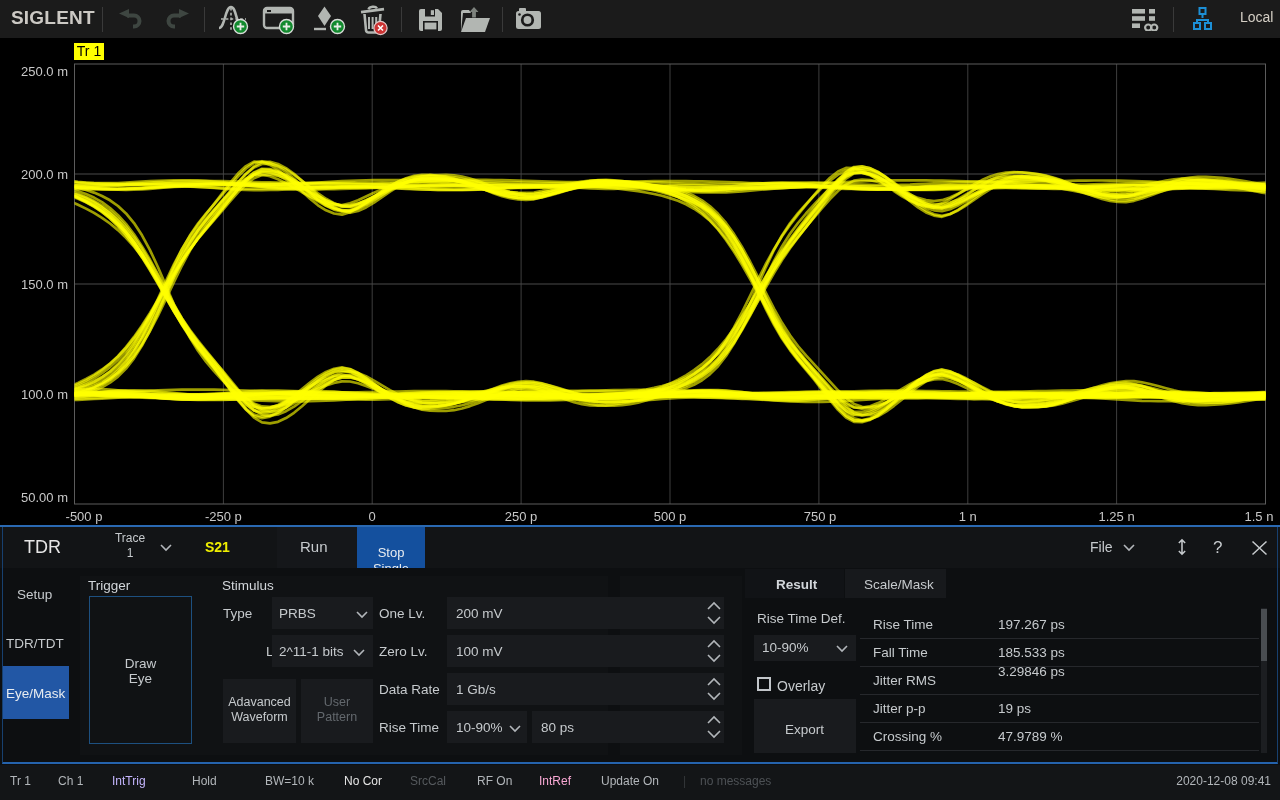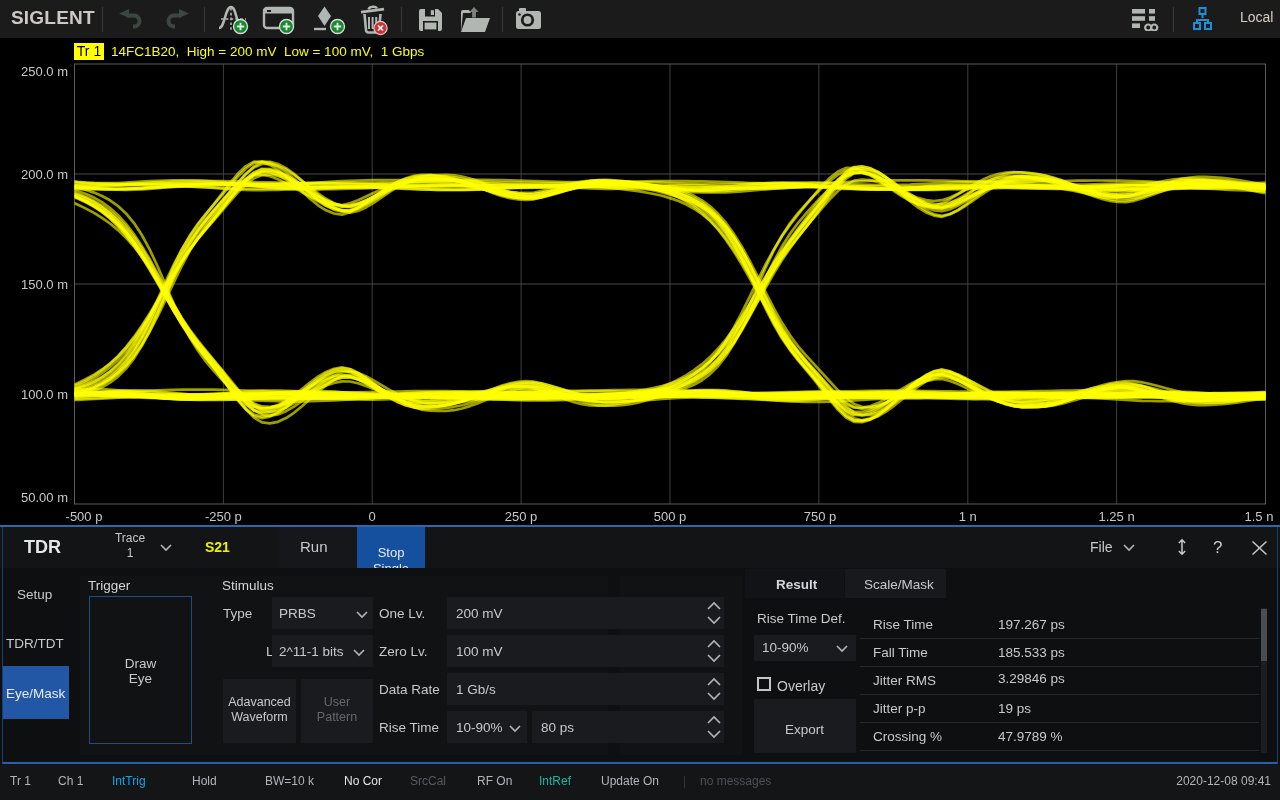--- a/index.html
+++ b/index.html
@@ -185,25 +185,24 @@
     <rect x="1" y="16" width="6" height="6"></rect>
     <rect x="12" y="16" width="6" height="6"></rect>
     <path d="M9.5 7 v4 M4 16 v-3 h11 v3"></path>
     </g>
   </svg>
   <span class="abs" style="left:1240px;top:9px;color:#d5cfc5;font-size:14px;">Local</span>
 </div>
 
 <div id="traceinfo">
   <span id="tr1chip">Tr 1</span>
-  <span id="tinfo">14FC1B20,  High = 200 mV  Low = 100 mV,  1 Gbps</span>
 </div>
 
 <div id="ctrlbar">
-  <span class="abs" style="left:24px;top:10px;color:#e6e6e6;font-size:18px;font-weight:bold;">TDR</span>
+  <span class="abs" style="left:24px;top:10px;color:#e6e6e6;font-size:18px;font-weight:normal;">TDR</span>
   <div class="abs" style="left:104px;top:4px;width:52px;text-align:center;color:#c6cacd;font-size:12px;line-height:15px;">Trace<br>1</div>
   <svg class="abs" style="left:159px;top:16px" width="14" height="9" viewBox="0 0 14 9">
       <polyline points="2,2 7,7 12,2" stroke="#b2b6ba" stroke-width="1.6" fill="none"></polyline>
     </svg>
   <span class="abs" style="left:205px;top:12px;color:#f0f000;font-size:14px;font-weight:bold;">S21</span>
   <div class="abs" style="left:277px;top:0;width:80px;height:41px;background:#15171a;"></div>
   <span class="abs" style="left:300px;top:11px;color:#c6cacd;font-size:15px;">Run</span>
   <div class="abs" style="left:357px;top:0;width:68px;height:41px;background:#14509e;color:#e8ecf0;font-size:13px;text-align:center;line-height:16px;padding-top:18px;">Stop<br>Single</div>
   <span class="abs" style="left:1090px;top:12px;color:#c6cacd;font-size:14px;">File</span>
   <svg class="abs" style="left:1122px;top:16px" width="14" height="9" viewBox="0 0 14 9">
@@ -301,40 +300,40 @@
   <span class="lbl" style="left:785px;top:154px;">Export</span>
 
   <div class="abs" style="left:860px;top:42px;width:399px;height:141px;"></div>
   <span class="lbl" style="left:873px;top:49px;">Rise Time</span>
   <span class="lbl" style="left:998px;top:49px;">197.267 ps</span>
   <div class="abs" style="left:860px;top:70px;width:399px;height:1px;background:#26282c;"></div>
   <span class="lbl" style="left:873px;top:77px;">Fall Time</span>
   <span class="lbl" style="left:998px;top:77px;">185.533 ps</span>
   <div class="abs" style="left:860px;top:98px;width:399px;height:1px;background:#26282c;"></div>
   <span class="lbl" style="left:873px;top:105px;">Jitter RMS</span>
-  <span class="lbl" style="left:998px;top:103px;">3.29846 ps</span>
+  <span class="lbl" style="left:998px;top:96px;">3.29846 ps</span>
   <div class="abs" style="left:860px;top:126px;width:399px;height:1px;background:#26282c;"></div>
   <span class="lbl" style="left:873px;top:133px;">Jitter p-p</span>
   <span class="lbl" style="left:998px;top:133px;">19 ps</span>
   <div class="abs" style="left:860px;top:154px;width:399px;height:1px;background:#26282c;"></div>
   <span class="lbl" style="left:873px;top:161px;">Crossing %</span>
   <span class="lbl" style="left:998px;top:161px;">47.9789 %</span>
   <div class="abs" style="left:860px;top:182px;width:399px;height:1px;background:#26282c;"></div>
   <div class="abs" style="left:1261px;top:40px;width:6px;height:145px;background:#1c1e21;"></div>
   <div class="abs" style="left:1261px;top:41px;width:6px;height:52px;background:#494d51;"></div>
 </div>
 <div id="panelborder"></div>
 
 <div id="statusbar">
   <span class="sb" style="left:10px;color:#b2b6ba;">Tr 1</span>
   <span class="sb" style="left:58px;color:#b2b6ba;">Ch 1</span>
-  <span class="sb" style="left:112px;color:#0ea5e9;">IntTrig</span>
+  <span class="sb" style="left:112px;color:#c4b5fd;">IntTrig</span>
   <span class="sb" style="left:192px;color:#b2b6ba;">Hold</span>
   <span class="sb" style="left:265px;color:#b2b6ba;">BW=10 k</span>
   <span class="sb" style="left:344px;color:#e5e5e5;">No Cor</span>
   <span class="sb" style="left:410px;color:#565a5e;">SrcCal</span>
   <span class="sb" style="left:477px;color:#b2b6ba;">RF On</span>
-  <span class="sb" style="left:539px;color:#14b8a6;">IntRef</span>
+  <span class="sb" style="left:539px;color:#f9a8d4;">IntRef</span>
   <span class="sb" style="left:601px;color:#b2b6ba;">Update On</span>
   <span class="sb" style="left:683px;color:#35383b;">|</span>
   <span class="sb" style="left:700px;color:#4d5155;">no messages</span>
   <span class="sb" style="right:9px;color:#b2b6ba;">2020-12-08 09:41</span>
 </div>
 
 </body></html>

